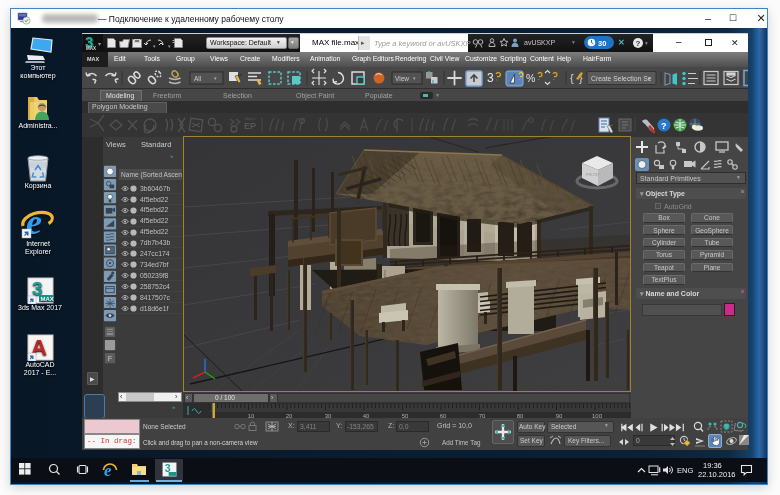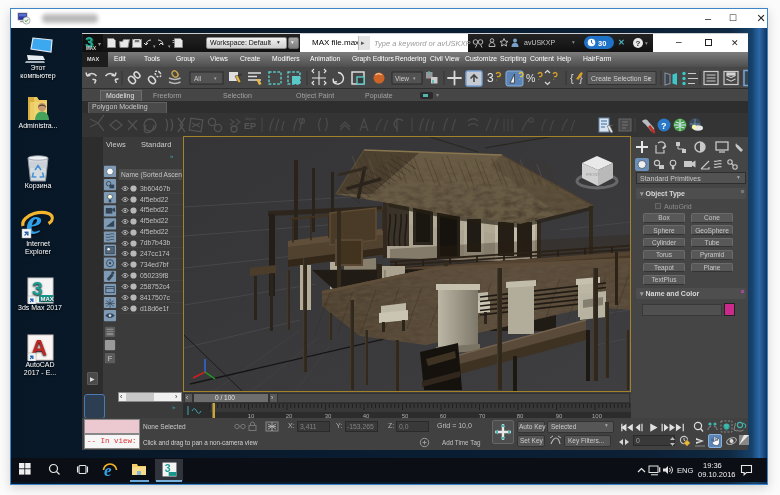--- a/index.html
+++ b/index.html
@@ -43,20 +43,21 @@
 <div class="a" id="rdp"></div>
 <div class="a" id="rdptitle">
   <svg class="a" style="left:6px;top:3px" width="14" height="13" viewBox="0 0 14 13">
         <rect x="1" y="1" width="9" height="7" fill="#2b3a9e" stroke="#888" stroke-width=".6"></rect>
         <rect x="2" y="2" width="7" height="2.4" fill="#5a6fd4"></rect>
         <rect x="3" y="9" width="5" height="1.2" fill="#999"></rect>
         <circle cx="9.5" cy="8.5" r="3.6" fill="#f2f2f2" stroke="#8a8a8a" stroke-width=".6"></circle>
         <path d="M7.8 8.5l1.3 1.2 2-2.4" stroke="#2f9e2f" stroke-width="1" fill="none"></path>
       </svg>
   <div id="blur"></div>
+  <div class="txt" style="left:87px">— Подключение к удаленному рабочему столу</div>
   <div class="capbtn" style="left:686px">–</div>
   <div class="capbtn" style="left:711px;font-size:9px;top:4px">☐</div>
   <div class="capbtn" style="left:739px">✕</div>
 </div>
 <div class="a" id="desk"></div>
 <div class="a" style="left:752px;top:28px;width:15px;height:430px;background:linear-gradient(90deg,rgba(18,52,96,0) 0%,rgba(52,118,190,.75) 50%,rgba(20,60,110,.15) 100%)"></div>
 
 <div class="dicon" style="left:6px;top:36px">
 <svg width="34" height="28" viewBox="0 0 34 28">
         <polygon points="12,2 31,4 30,16 10,13" fill="#3ca8f0" stroke="#dfeaf4" stroke-width="1.2"></polygon>
@@ -153,21 +154,21 @@
       <rect x="1" y="1" width="9" height="6.5" fill="none" stroke="#e4e4e4" stroke-width="1"></rect>
       <path d="M3 9.8h7" stroke="#e4e4e4" stroke-width="1"></path>
       <path d="M11.7 2.2v5" stroke="#e4e4e4" stroke-width="1.2"></path>
     </svg>
 <svg class="a" style="left:662px;top:464px" width="12" height="12" viewBox="0 0 12 12">
       <polygon points="1,4.5 3.5,4.5 6,2 6,10 3.5,7.5 1,7.5" fill="#e4e4e4"></polygon>
       <path d="M7.5 4a3 3 0 0 1 0 4M9 2.5a5 5 0 0 1 0 7" stroke="#e4e4e4" stroke-width="1" fill="none"></path>
     </svg>
 <div class="a t" style="left:677px;top:466px;color:#eee;font-size:7.5px">ENG</div>
 <div class="a t" style="left:703px;top:461px;color:#eee;font-size:7.5px">19:36</div>
-<div class="a t" style="left:698px;top:470px;color:#eee;font-size:7.5px">09.10.2016</div>
+<div class="a t" style="left:698px;top:470px;color:#eee;font-size:7.5px">22.10.2016</div>
 <svg class="a" style="left:740px;top:464px" width="13" height="12" viewBox="0 0 13 12">
       <path d="M1.5 1.5h10v7h-5l-2.4 2.2V8.5H1.5z" fill="none" stroke="#e8e8e8" stroke-width="1.1"></path>
     </svg>
 <div class="a" id="maxw"></div>
 <div class="a" id="cap"></div>
 
 <div class="a" style="left:83px;top:34px;width:20px;height:18px;background:#101010"></div>
 <div class="a t" style="left:85px;top:33px;font-size:15px;font-weight:bold;color:#2aa8a0;text-shadow:1px 1px 0 #063;">3</div>
 <div class="a t" style="left:86px;top:46px;font-size:4.5px;color:#ddd;font-weight:bold">MAX</div>
 <div class="a t" style="left:98px;top:40px;font-size:6px;color:#999">▾</div>
@@ -1014,21 +1015,21 @@
         <text x="337" y="14.5">80</text>
         <text x="376" y="14.5">90</text>
         <text x="414" y="14.5">100</text>
 </g>
 </svg>
 <div class="a" id="statrow"></div>
 <div class="a" id="promptrow"></div>
 
 <div class="a" style="left:84px;top:419px;width:56px;height:15px;background:#ecc8d0;border:1px solid #888"></div>
 <div class="a" style="left:84px;top:434px;width:56px;height:15px;background:#f6f6f6;border:1px solid #888"></div>
-<div class="a t" style="left:87px;top:437px;font-size:7.5px;color:#e03030;font-family:'Liberation Mono',monospace">-- In view:</div>
+<div class="a t" style="left:87px;top:437px;font-size:7.5px;color:#e03030;font-family:'Liberation Mono',monospace">-- In drag:</div>
 <div class="a t" style="left:143px;top:422.5px;font-size:6.5px;color:#cccccc">None Selected</div>
 <svg class="a" style="left:232px;top:421px" width="50 " height="11" viewBox="0 0 50 11">
 <g stroke="#777" fill="none" stroke-width="1">
 <circle cx="5" cy="5.5" r="2.2"></circle>
         <circle cx="11" cy="5.5" r="2.2"></circle>
         <path d="M7 5.5h2"></path>
 <rect x="17" y="4.5" width="7" height="5"></rect>
         <path d="M18.5 4.5v-1.5a2 2 0 0 1 4 0v1.5"></path>
 <rect x="34" y="1" width="12" height="9" fill="#4a4a4a" stroke="#888"></rect>
         <path d="M36 3l8 5m-8 0l8-5m-4-2v9m-4-4.5h8" stroke="#bbb" stroke-width=".8"></path>

